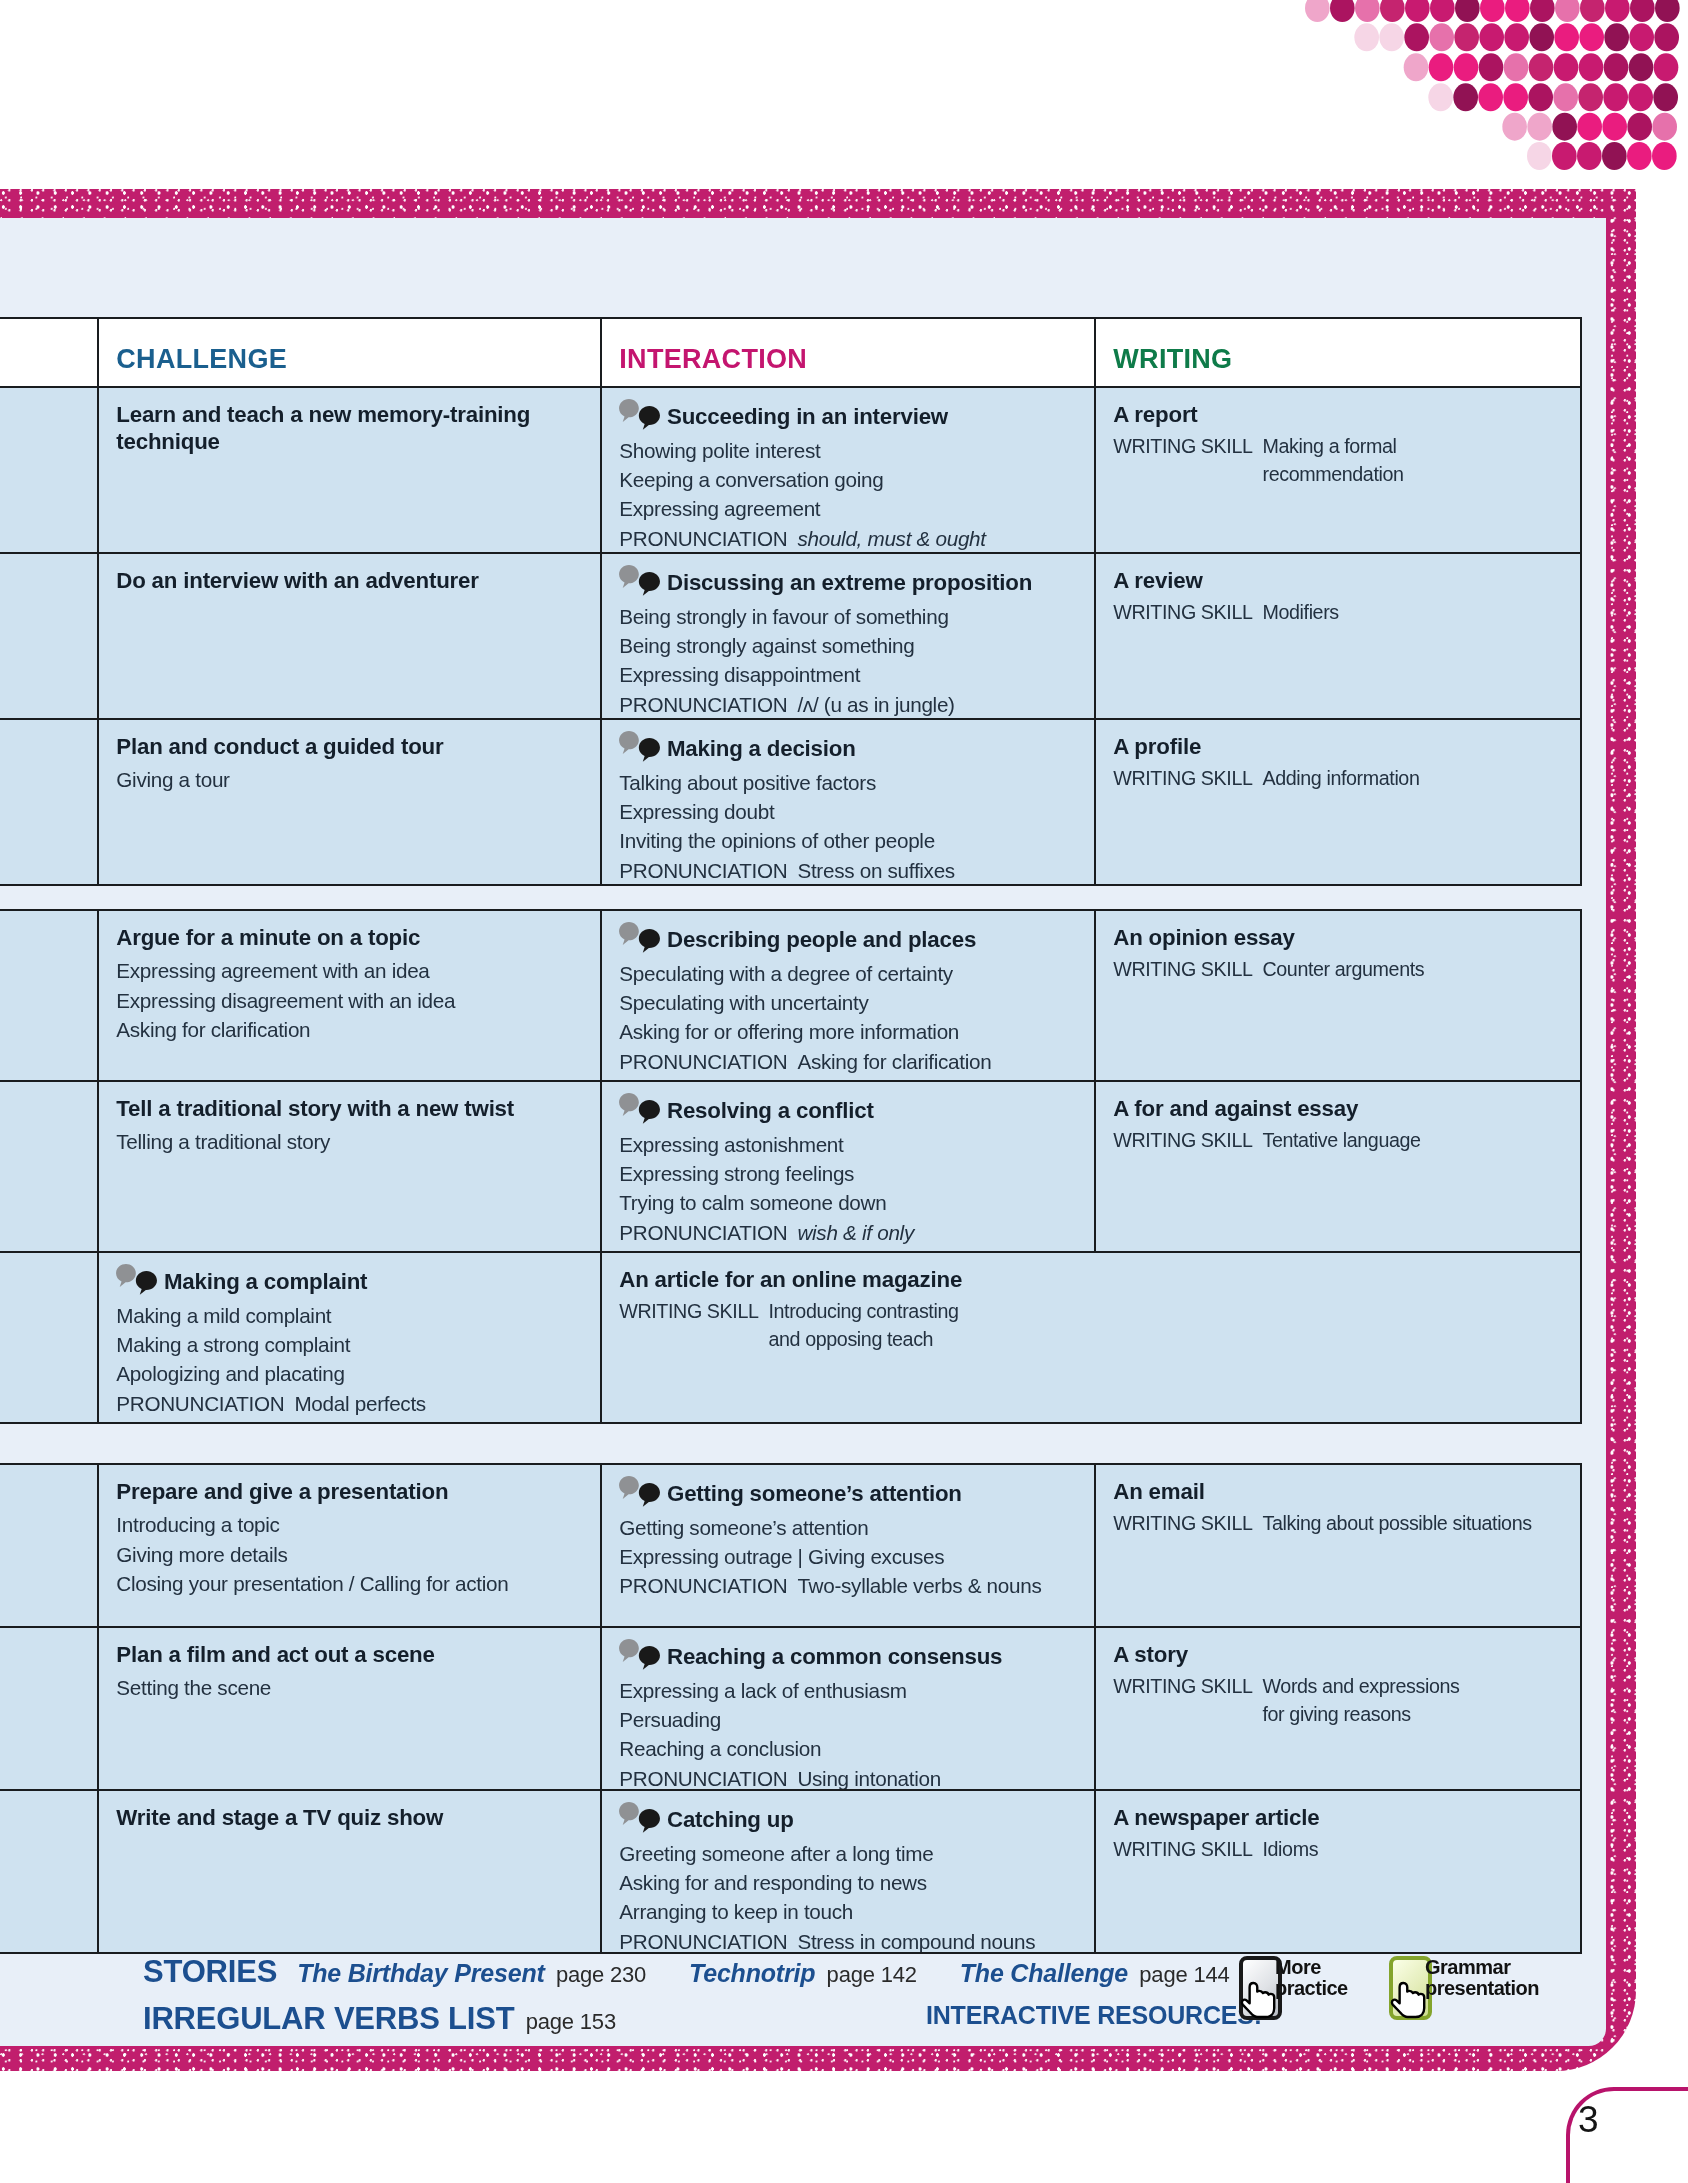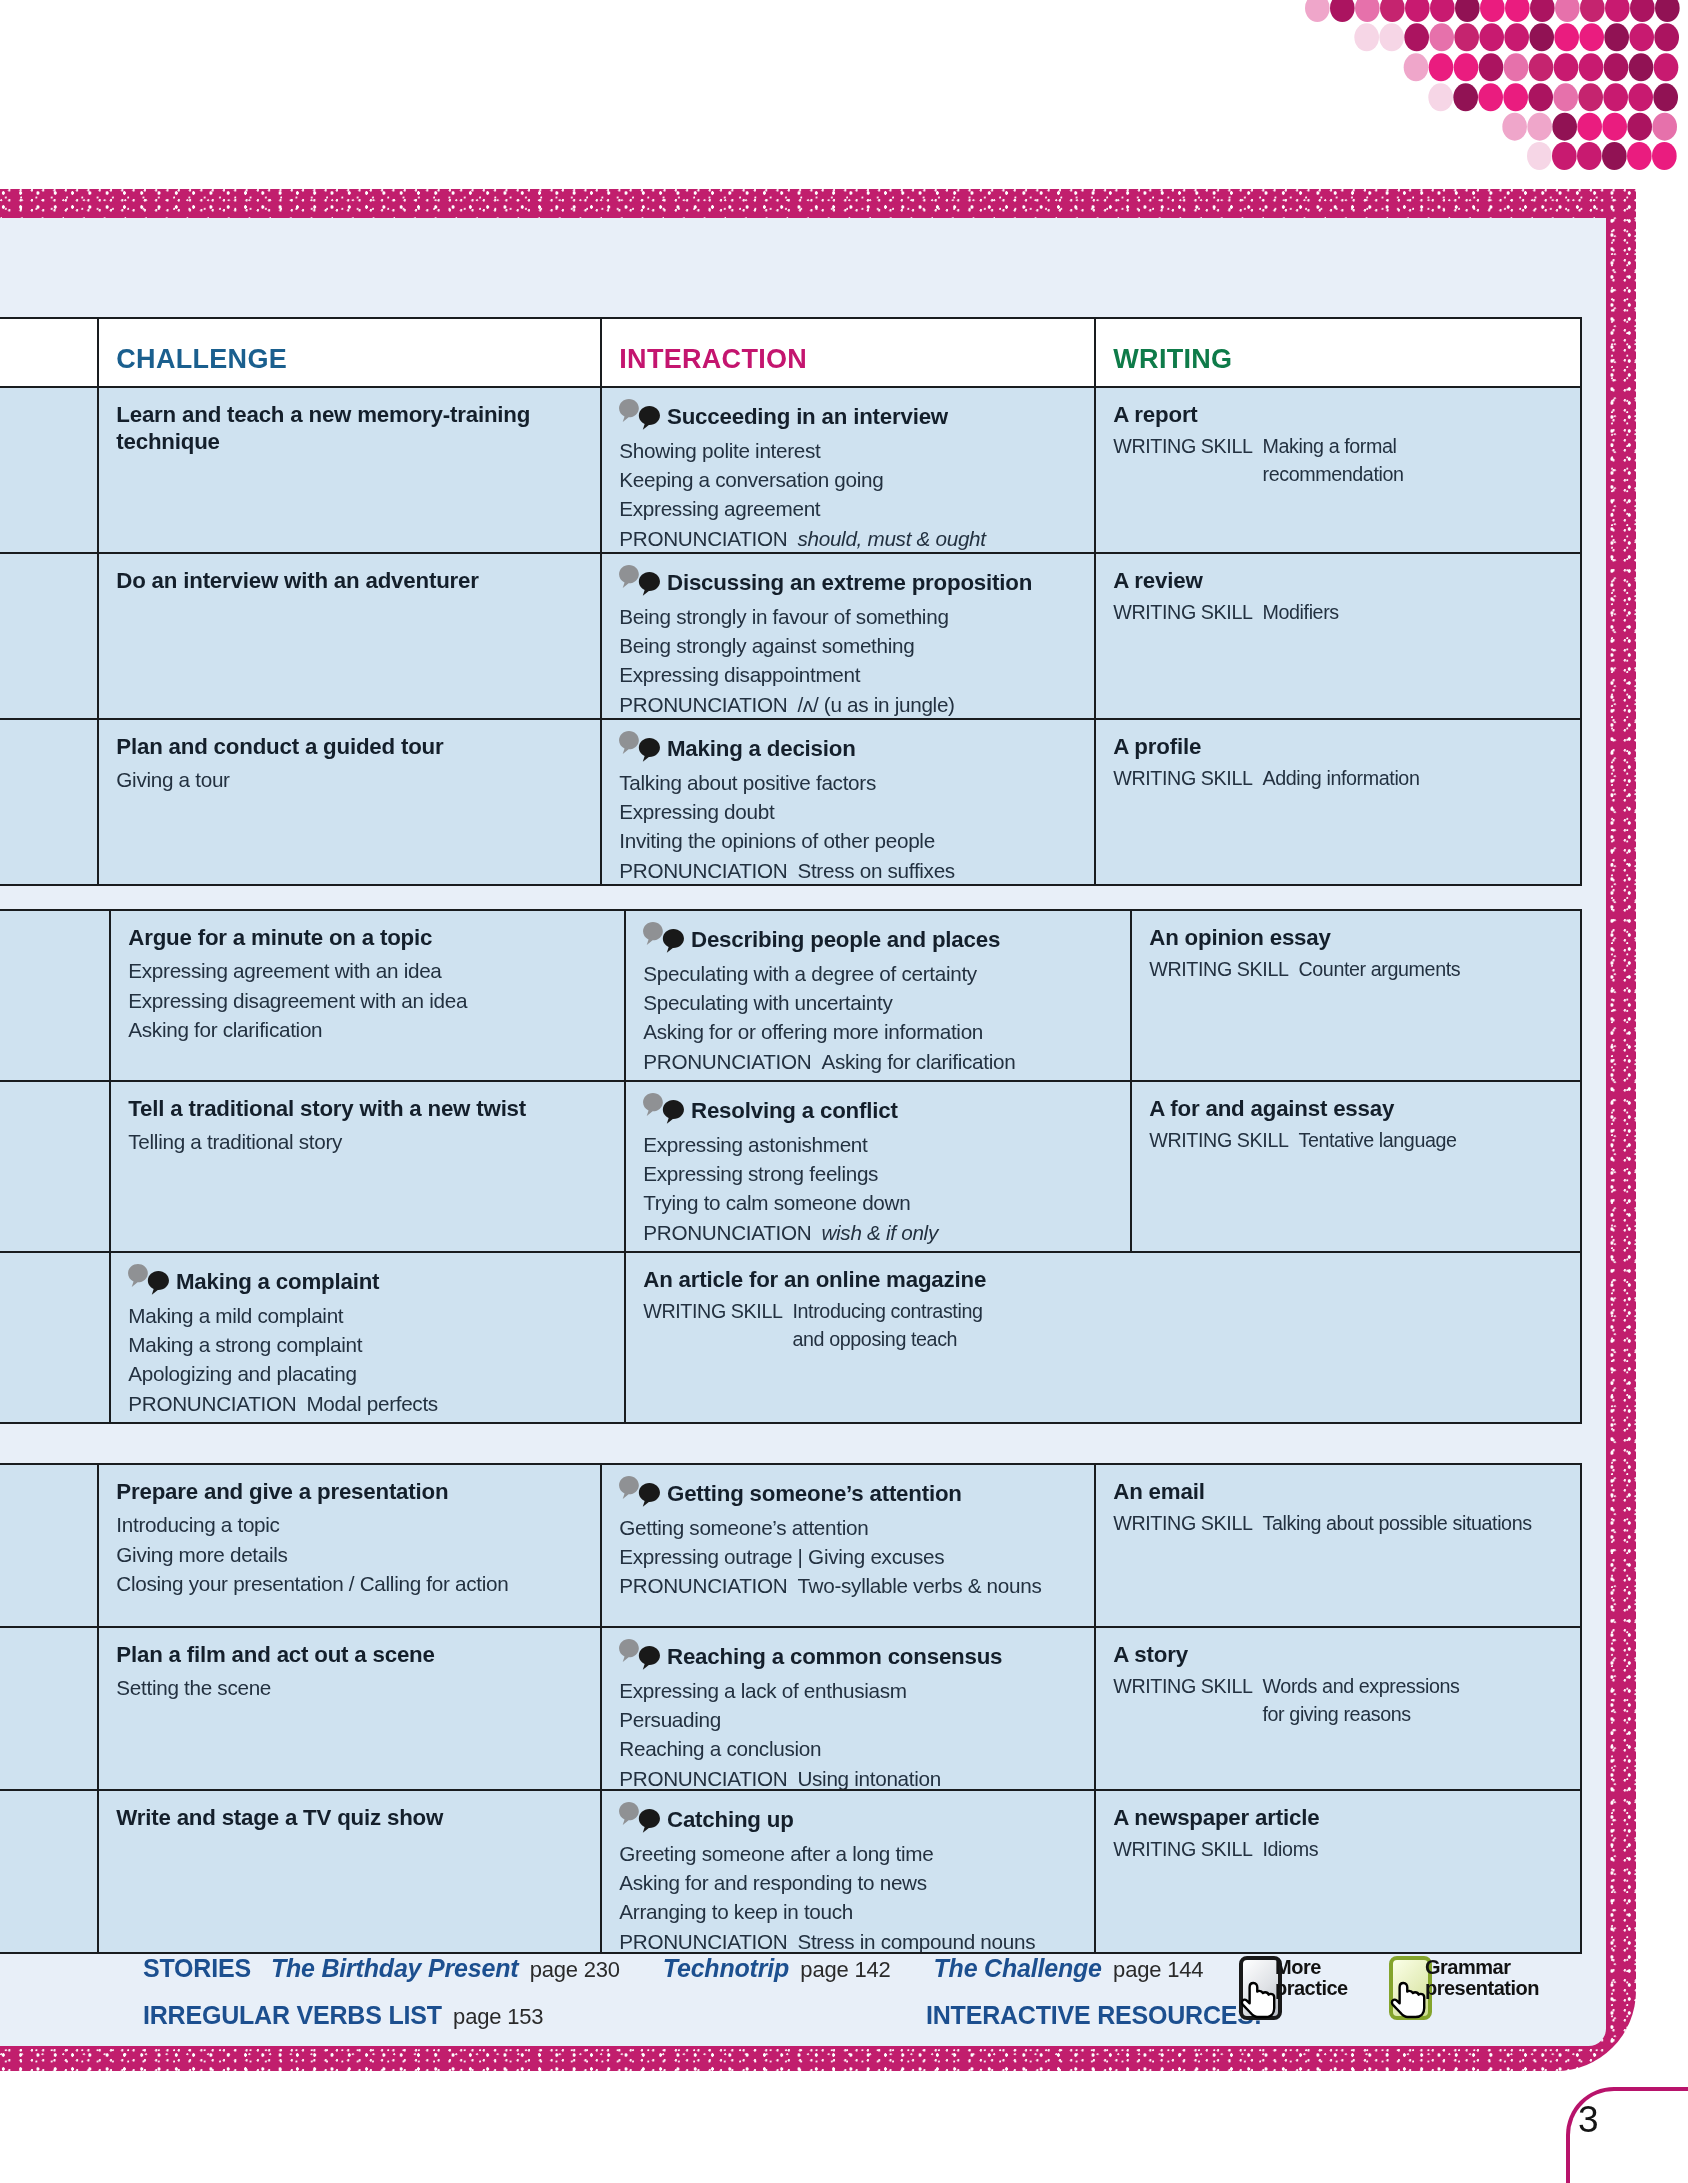--- a/index.html
+++ b/index.html
@@ -22,41 +22,41 @@
          background-size:17.3px 14px,11.3px 10px,15.3px 11.3px,8.7px 12.7px,20.7px 18px;}
   .frame-inner{position:absolute;left:0;top:29px;right:30px;bottom:25px;
                background:#e8eff8;border-bottom-right-radius:17.3px;}
 
   
   .block{position:absolute;left:-2px;width:1580px;border:2px solid #191c1f;background:#cfe2f0;z-index:4;}
   .row{display:grid;grid-template-columns:97px 503px 494px 482px;}
   .row + .row{border-top:2px solid #191c1f;}
   .hrow{height:67px;background:#ffffff;}
   .b1 .row:not(.hrow){height:164px;}
-  .b2 .row{height:169px;gap:12px;}
+  .b2 .row{height:169px;}
   .b3 .row{height:161px;}
   .cell{border-left:2px solid #191c1f;padding:13.3px 12px 0 17.3px;overflow:hidden;box-sizing:border-box;}
   .cell:first-child{border-left:none;}
   .hcell{display:flex;align-items:center;font-weight:bold;font-size:27px;letter-spacing:0.3px;}
   .hc-challenge{color:#1a5f8e;} .hc-interaction{color:#c4156f;} .hc-writing{color:#0e7b49;}
   .cell-title{font-weight:bold;font-size:22.3px;color:#141f2b;line-height:1.22;letter-spacing:-0.2px;margin-bottom:4.7px;}
   .cell-line{font-size:20.7px;color:#233140;line-height:1.42;letter-spacing:-0.3px;}
   .i-head{display:flex;align-items:center;margin-bottom:4px;}
   .bubbles{width:41px;height:33px;flex:none;margin:-2.7px 6.7px 0 0;}
   .pron-row{display:flex;}
   .pron-label{flex:none;margin-right:10px;}
   .it{font-style:italic;}
   .skill-row{display:flex;font-size:19.7px;color:#233140;line-height:1.4;letter-spacing:-0.4px;}
   .skill-label{flex:none;margin-right:10px;}
   .skill-value{white-space:pre-line;}
 
   
   .footer-line{position:absolute;left:143px;display:flex;align-items:baseline;z-index:4;}
   .fl1{top:1954px;} .fl2{top:2001px;}
-  .f-label{font-weight:bold;font-size:25px;color:#1c4f8f;letter-spacing:-0.2px;}
+  .f-label{font-weight:bold;font-size:31px;color:#1c4f8f;letter-spacing:-0.2px;}
   .f-title{font-weight:bold;font-style:italic;font-size:25px;color:#1c4f8f;margin-left:43px;letter-spacing:-0.2px;}
   .f-title.first{margin-left:20px;}
   .f-page{font-size:22px;color:#2a2a2a;margin-left:11.3px;letter-spacing:-0.2px;}
   .interactive-label{position:absolute;left:926px;top:2001px;font-weight:bold;font-size:25px;color:#1c4f8f;z-index:4;letter-spacing:-0.2px;}
 
   .resource-icon{position:absolute;top:1949px;width:173px;height:87px;z-index:5;}
   .ri-rect{position:absolute;left:0;top:6.7px;width:43px;height:64px;border-radius:8px;box-sizing:border-box;}
   .ri-dark .ri-rect{border:4.7px solid #191919;background:linear-gradient(135deg,#ffffff 0%,#dfe2e6 55%,#b9bdc4 100%);}
   .ri-green .ri-rect{border:4.7px solid #84a42c;background:linear-gradient(135deg,#fbffe8 0%,#e4edba 55%,#cddd8e 100%);}
   .ri-label{position:absolute;left:36px;top:8px;font-weight:bold;font-size:20px;line-height:1.04;color:#121212;letter-spacing:-0.5px;white-space:pre-line;}

